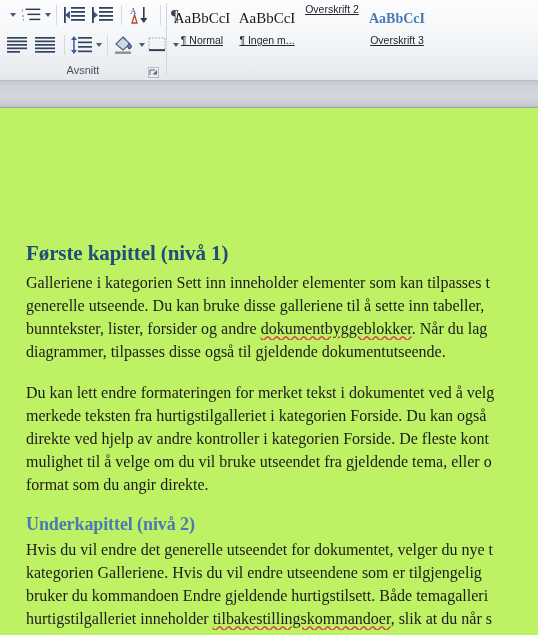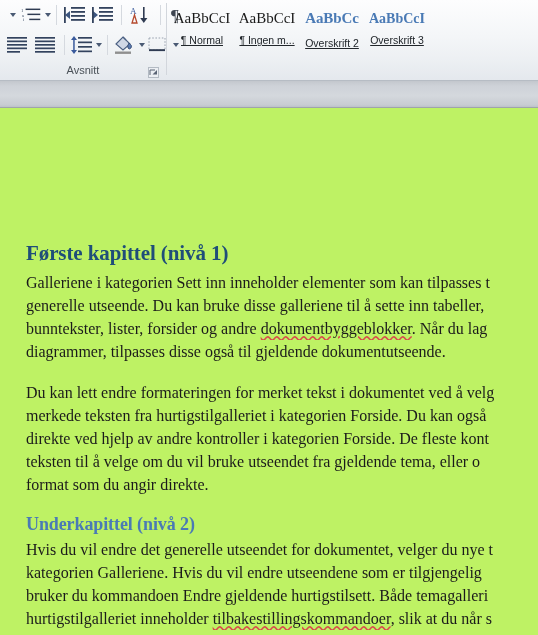--- a/index.html
+++ b/index.html
@@ -253,21 +253,20 @@
         <div class="gal-name">¶ Normal</div>
       </div>
 
       <div class="gal-item">
         <div class="gal-prev">AaBbCcI</div>
         <div class="gal-name">¶ Ingen m...</div>
       </div>
 
 
       <div class="gal-item">
-        <div class="gal-prev h2">AaBbCc</div>
         <div class="gal-name">Overskrift 2</div>
       </div>
 
       <div class="gal-item">
         <div class="gal-prev h3">AaBbCcI</div>
         <div class="gal-name">Overskrift 3</div>
       </div>
 
     </div>
   </div>
@@ -281,21 +280,21 @@
       <div class="para">
         <div class="ln"><span>Galleriene i kategorien Sett inn inneholder elementer som kan tilpasses t</span></div>
         <div class="ln"><span>generelle utseende. Du kan bruke disse galleriene til å sette inn tabeller, </span></div>
         <div class="ln"><span>bunntekster, lister, forsider og andre </span><span class="sp">dokumentbyggeblokker</span><span>. Når du lag</span></div>
         <div class="ln"><span>diagrammer, tilpasses disse også til gjeldende dokumentutseende.</span></div>
       </div>
       <div class="para">
         <div class="ln"><span>Du kan lett endre formateringen for merket tekst i dokumentet ved å velg</span></div>
         <div class="ln"><span>merkede teksten fra hurtigstilgalleriet i kategorien Forside. Du kan også </span></div>
         <div class="ln"><span>direkte ved hjelp av andre kontroller i kategorien Forside. De fleste kont</span></div>
-        <div class="ln"><span>teksten til å velge om du vil bruke utseendet fra gjeldende tema, eller o</span></div>
+        <div class="ln"><span>mulighet til å velge om du vil bruke utseendet fra gjeldende tema, eller o</span></div>
         <div class="ln"><span>format som du angir direkte.</span></div>
       </div>
       <div class="h2">Underkapittel (nivå 2)</div>
       <div class="para">
         <div class="ln"><span>Hvis du vil endre det generelle utseendet for dokumentet, velger du nye t</span></div>
         <div class="ln"><span>kategorien Galleriene. Hvis du vil endre utseendene som er tilgjengelig</span></div>
         <div class="ln"><span>bruker du kommandoen Endre gjeldende hurtigstilsett. Både temagalleri</span></div>
         <div class="ln"><span>hurtigstilgalleriet inneholder </span><span class="sp">tilbakestillingskommandoer</span><span>, slik at du når s</span></div>
       </div>
     </div>

